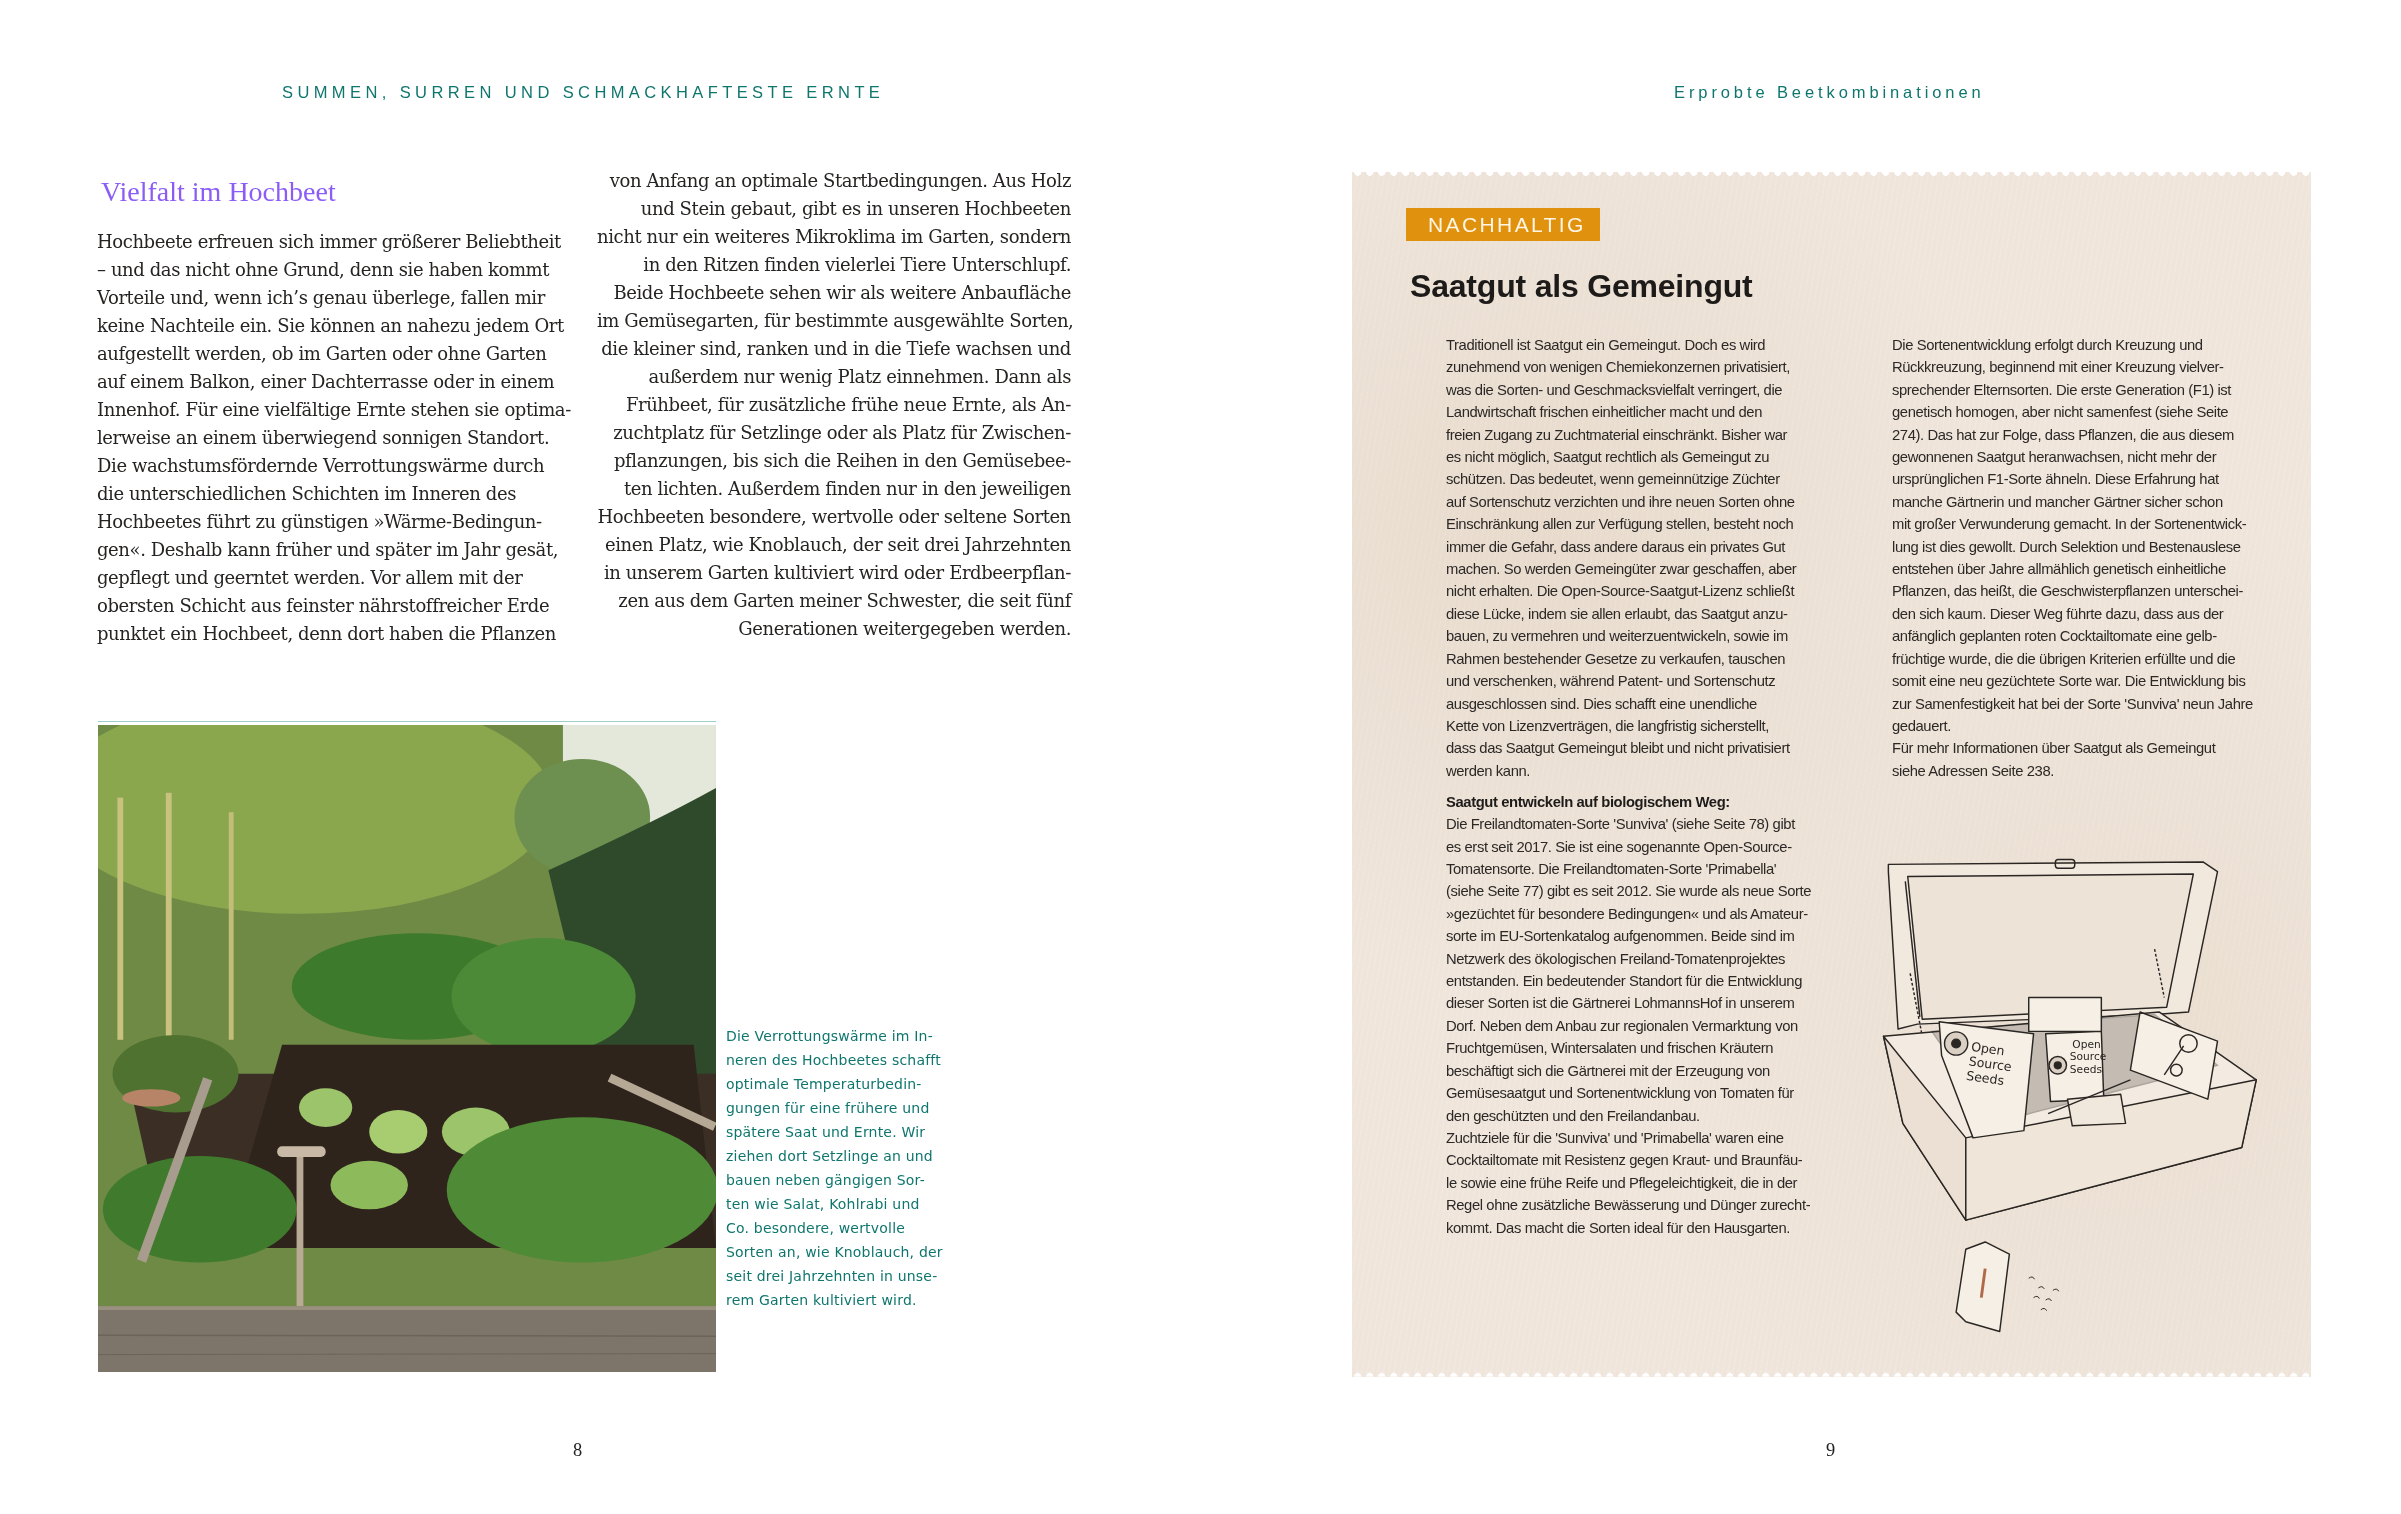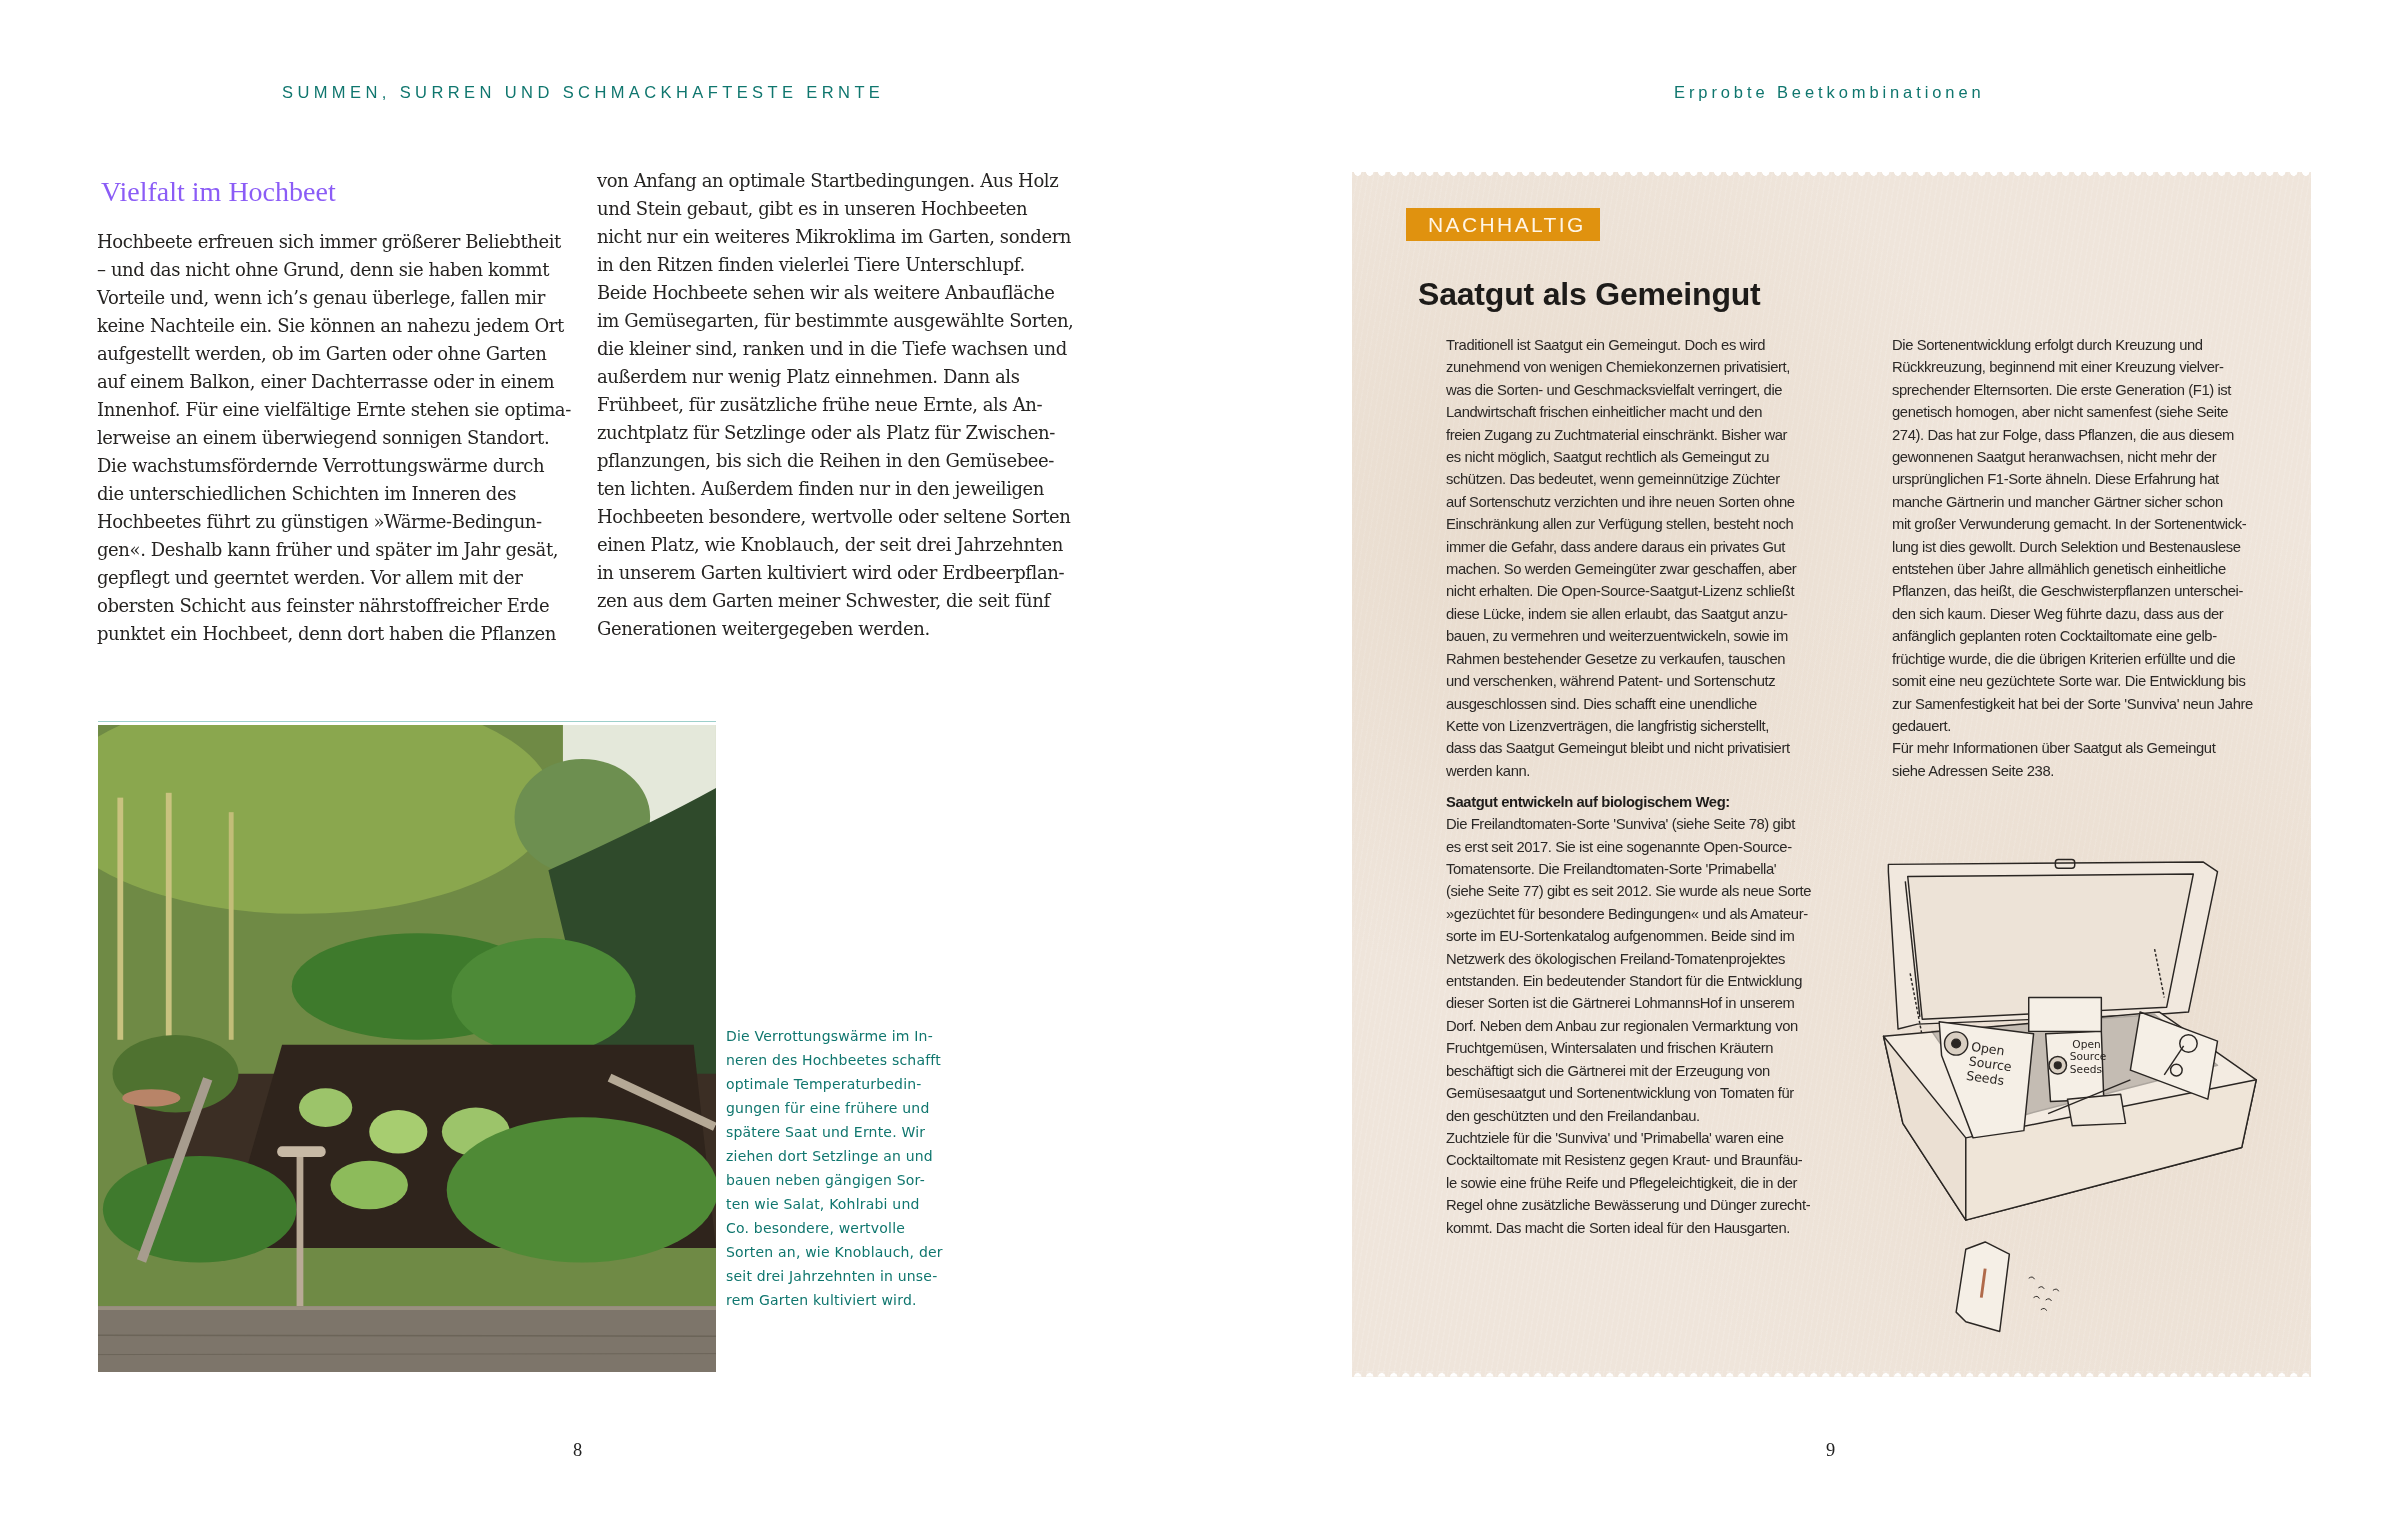--- a/index.html
+++ b/index.html
@@ -21,21 +21,21 @@
     margin: 0;
   }
   .serif-col .line { display: block; white-space: nowrap; }
 
   #section-title {
     position: absolute; left: 97px; top: 172px;
     font-family: "Liberation Serif", serif; font-size: 28px;
     color: #8b5cf6; margin: 4px; font-weight: normal;
   }
   #col1 { left: 97px; top: 228px; width: 465px; }
-  #col2 { left: 597px; top: 167px; width: 474px; }
+  #col2 { left: 597px; top: 167px; width: 474px; text-align: right; }
 
   #photo {
     position: absolute; left: 98px; top: 725px; width: 618px; height: 647px;
     overflow: hidden;
     background: linear-gradient(180deg, #d9dfc8 0%, #7fa04c 18%, #5d8a34 35%, #446d27 52%, #3a2f24 62%, #3f3327 72%, #6a7a3d 80%, #84796b 88%, #6f665a 100%);
   }
   #photo-line {
     position: absolute; left: 98px; top: 721px; width: 618px; height: 1px; background: #9ccfca;
   }
 
@@ -69,21 +69,21 @@
   #box::before { top: 0; }
   #box::after { bottom: 0; transform: scaleY(-1); }
 
   #badge {
     position: absolute; left: 1406px; top: 208px; height: 33px; padding: 0 14px 0 22px;
     background: #e0920f; color: #fff5e5;
     font-family: "Liberation Sans", sans-serif; font-size: 21px; letter-spacing: 2.4px;
     line-height: 33px;
   }
   #box-title {
-    position: absolute; left: 1406px; top: 264px; margin: 12px;
+    position: absolute; left: 1406px; top: 264px; margin: 4px;
     font-family: "Liberation Sans", sans-serif; font-size: 32px; font-weight: bold;
     color: #1d1b19; letter-spacing: -0.2px;
   }
 
   .sans-col {
     position: absolute;
     font-family: "Liberation Sans", sans-serif;
     font-size: 14.8px; line-height: 22.4px; color: #2b2826;
     letter-spacing: -0.4px;
     margin-left: 40px;

